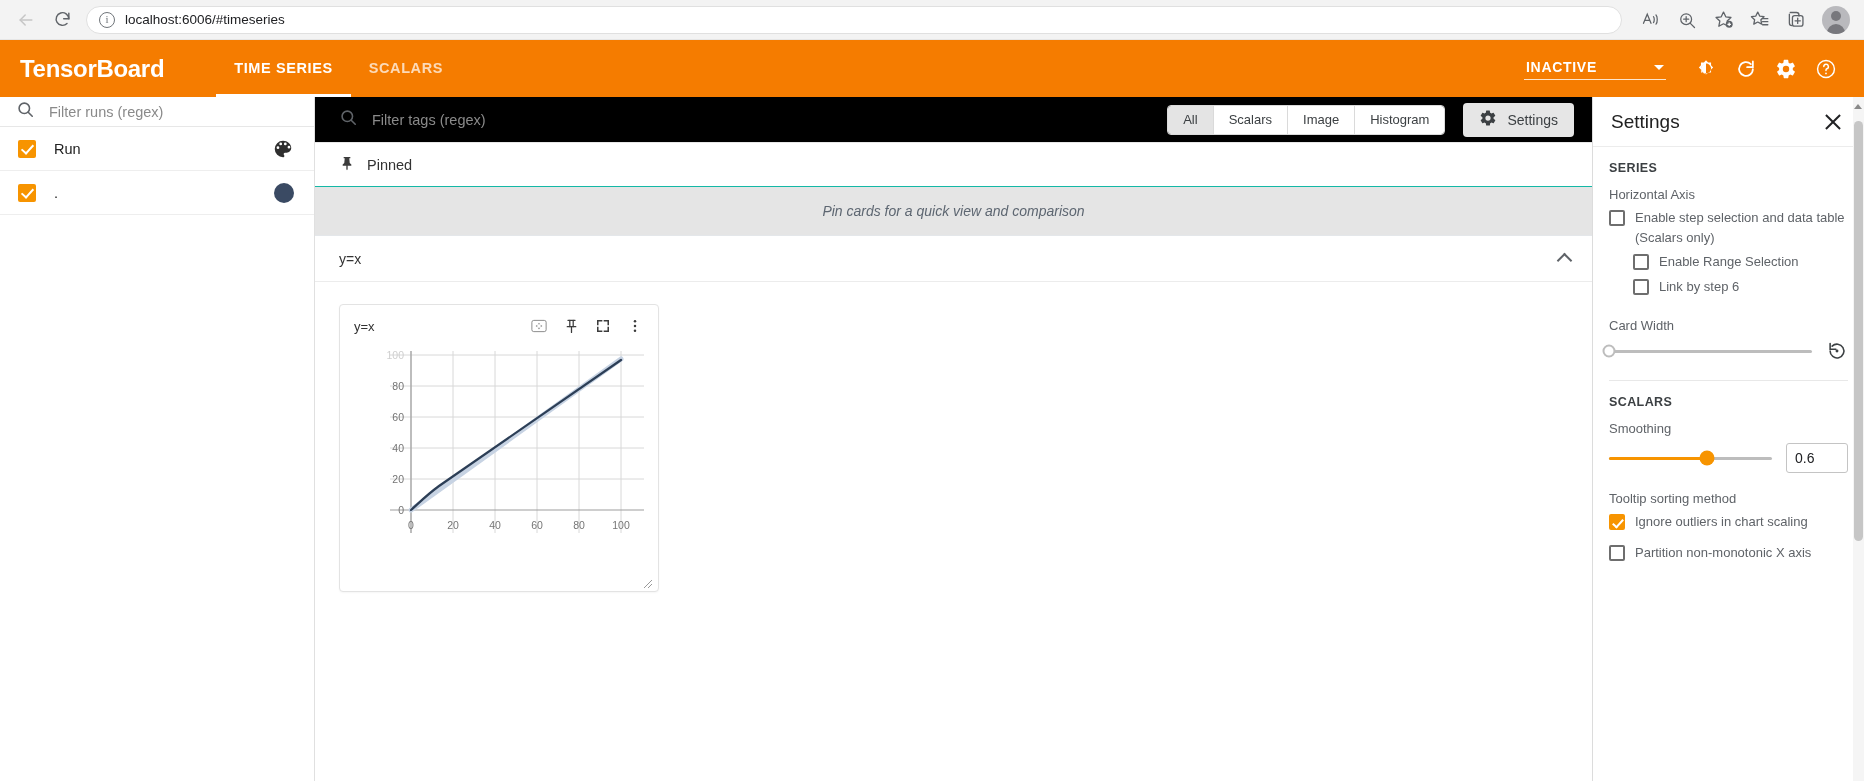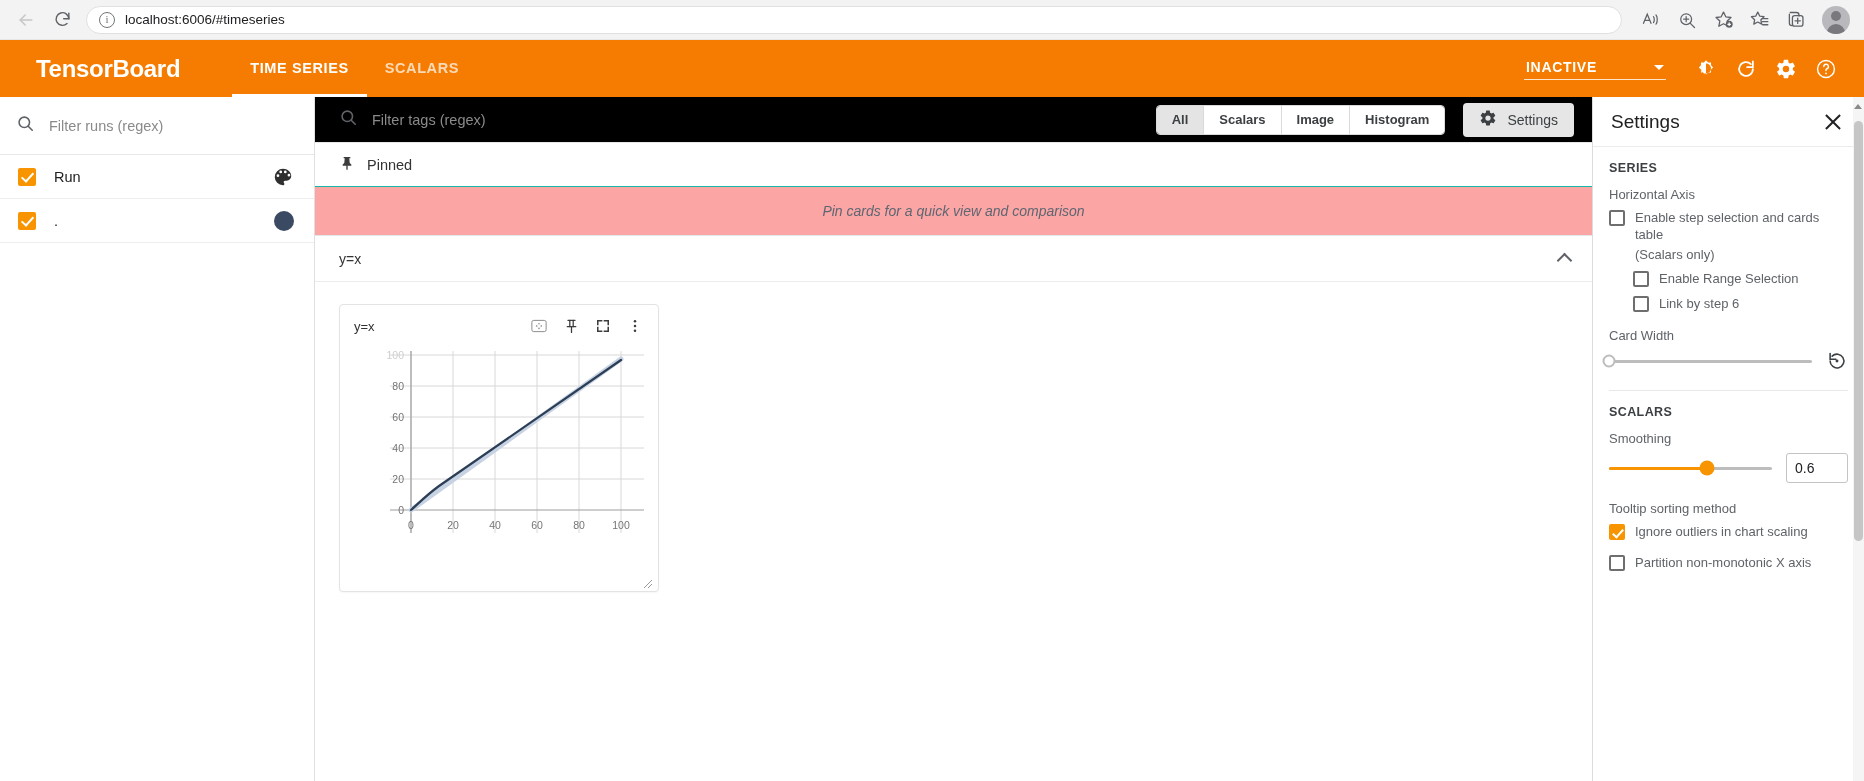--- a/index.html
+++ b/index.html
@@ -72,21 +72,21 @@
     background:#78787d; left:5px; top:18px;
   }
 
   
   .tb-header {
     height: 57px;
     background: #ff7043;
     background: #f57c00;
     display: flex;
     align-items: center;
-    padding-left: 36px;
+    padding-left: 20px;
     color: #fff;
     position: relative;
     justify-content: space-between;
   }
   .tb-logo {
     font-size: 24px;
     font-weight: bold;
     letter-spacing: -0.3px;
     white-space: nowrap;
   }
@@ -139,21 +139,21 @@
   
   .runs-pane {
     width: 315px;
     flex: none;
     border-right: 1px solid #e0e0e0;
     background: #fff;
     display: flex;
     flex-direction: column;
   }
   .filter-row {
-    height: 58px;
+    height: 30px;
     display: flex; align-items: center;
     gap: 14px;
     padding: 0 16px;
     border-bottom: 1px solid #e7e7e7;
   }
   .filter-ph { color: #8a8a8a; font-size: 14.5px; }
   .run-item {
     height: 44px;
     display: flex; align-items: center;
     padding: 0 20px 0 18px;
@@ -202,21 +202,20 @@
     overflow: hidden;
     height: 30px;
   }
   .btn-group .gbtn {
     font-size: 13px;
     color: #3c4043;
     padding: 0 15px;
     display: flex; align-items: center;
     border-right: 1px solid #dadada;
     background: #fff;
-    font-weight: bold;
   }
   .btn-group .gbtn:last-child { border-right: none; }
   .btn-group .gbtn.selected { background: #e4e4e4; }
   .settings-btn {
     display: flex; align-items: center; gap: 10px;
     background: #e6e6e6;
     border-radius: 4px;
     height: 34px;
     padding: 0 16px;
     font-size: 14px;
@@ -228,21 +227,21 @@
   .pinned-header {
     height: 44px;
     display: flex; align-items: center;
     gap: 12px;
     padding-left: 24px;
     border-bottom: 1px solid #14b8a6;
   }
   .pinned-label { font-size: 14.5px; color: #333; }
   .pinned-empty {
     height: 49px;
-    background: #fca5a5;
+    background: #e5e5e5;
     display: flex; align-items: center; justify-content: center;
     color: #5d6671;
     font-style: italic;
     font-size: 14px;
     border-bottom: 1px solid #e4e7ea;
   }
   .group-header {
     height: 46px;
     display: flex; align-items: center;
     padding: 0 22px 0 24px;
@@ -697,35 +696,35 @@
       <span class="close-x"></span>
     </div>
 
     <div class="settings-body">
       <div class="sec-title">SERIES</div>
 
       <div class="field-label">Horizontal Axis</div>
 
       <div class="chk-row">
         <span class="chk-box"></span>
-        <span class="chk-label">Enable step selection and cards table</span>
+        <span class="chk-label">Enable step selection and data table</span>
       </div>
       <div class="sub-note">(Scalars only)</div>
 
       <div class="chk-row indent">
         <span class="chk-box"></span>
         <span class="chk-label">Enable Range Selection</span>
       </div>
 
       <div class="chk-row indent">
         <span class="chk-box"></span>
         <span class="chk-label">Link by step 6</span>
       </div>
 
-      <div class="field-label" style="margin-top:16px">Card Width</div>
+      <div class="field-label" style="margin-top:23px">Card Width</div>
       <div class="slider-row">
         <span class="slider-track">
           <span class="slider-knob empty" style="left:0%"></span>
         </span>
         <span class="reset-icon">
           <svg width="22" height="22" viewBox="0 0 24 24" fill="none" stroke="#3c4043" stroke-width="1.7" stroke-linecap="round">
               <path d="M4.5 12a7.5 7.5 0 1 0 2.2-5.3"></path>
               <polyline points="4.5 3.8 4.5 10 10.8 10"></polyline>
               <circle cx="12" cy="12" r="1.6" fill="#3c4043" stroke="none"></circle>
             </svg>

